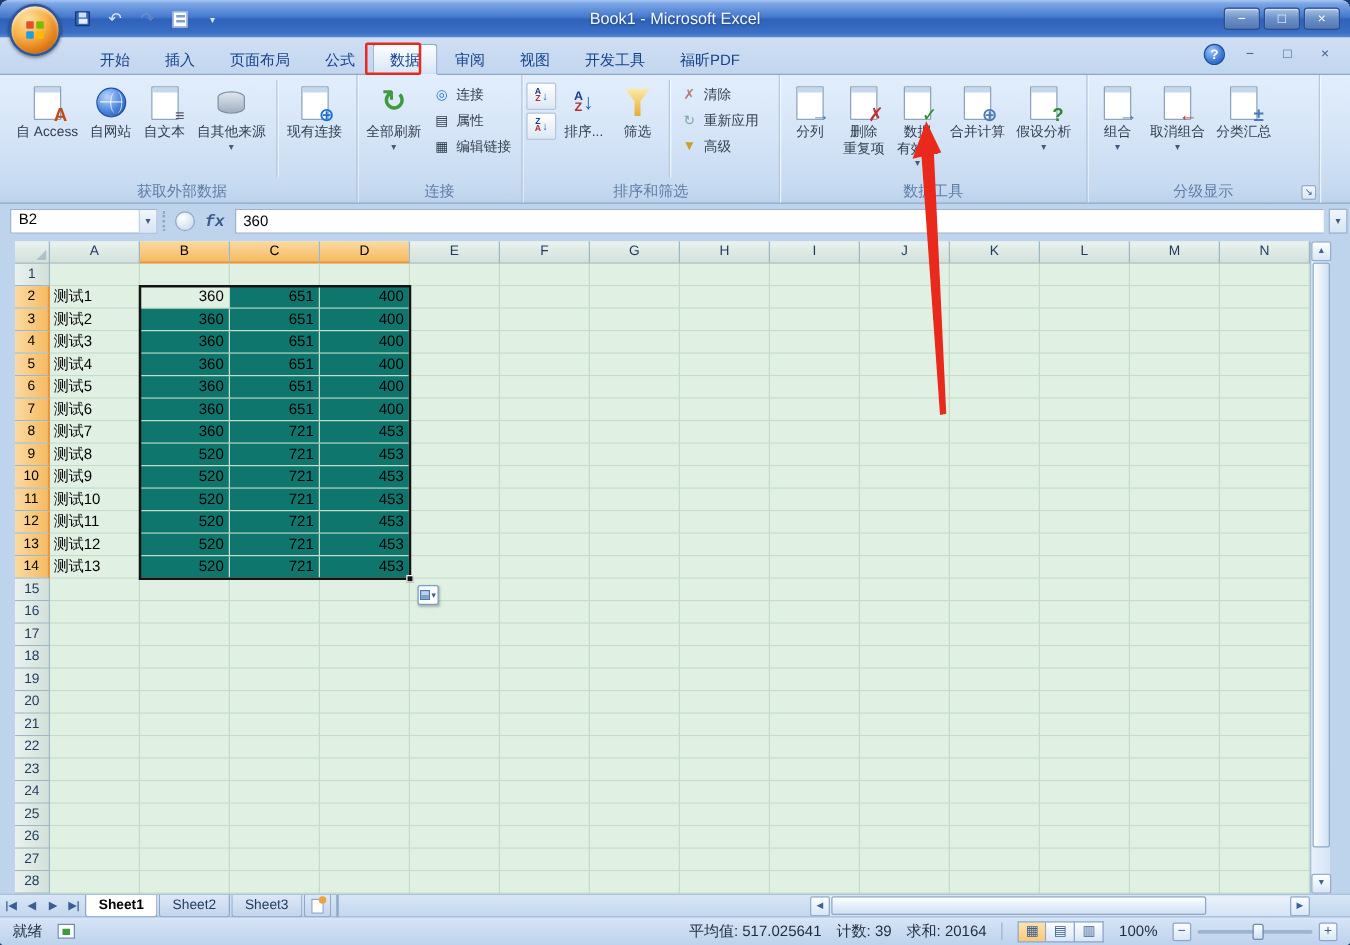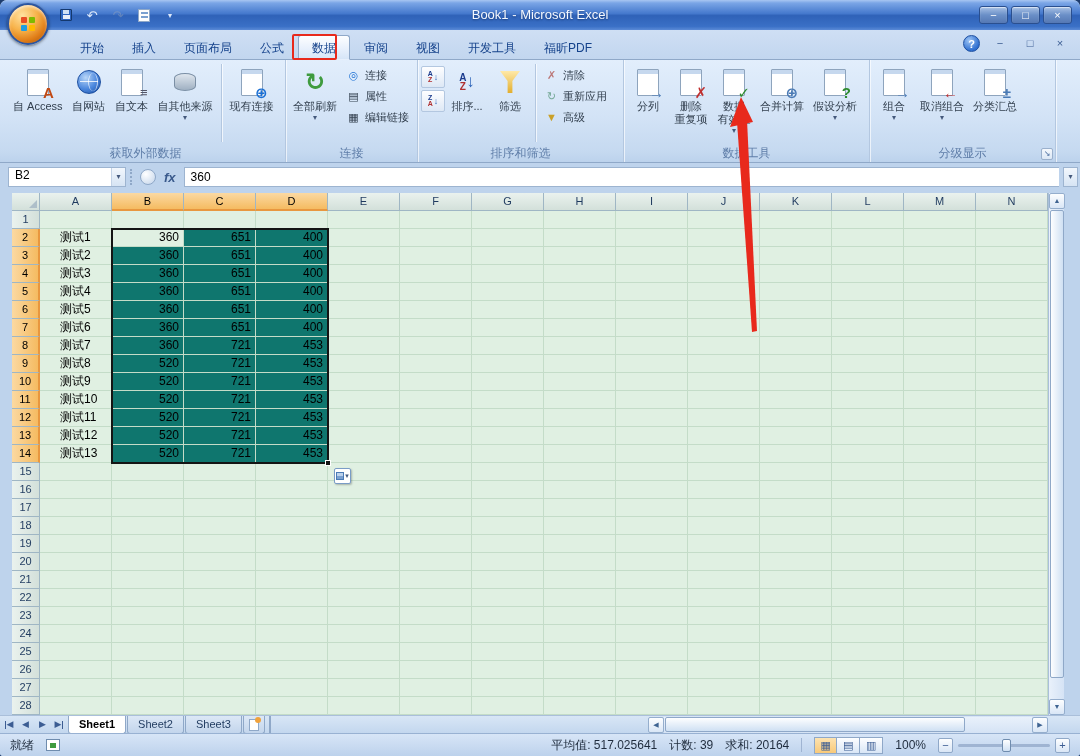--- a/index.html
+++ b/index.html
@@ -93,21 +93,21 @@
   
   #formulabar{position:absolute;left:0;top:164px;width:1080px;height:26px;display:flex;align-items:center;
     padding:3px 2px 3px 8px;gap:4px;background:#bed3ec}
   #namebox{width:118px;height:20px;background:#fff;border:1px solid #9db4d0;display:flex;align-items:flex-start}
   #namebox .nbtext{flex:1;padding-left:6px;font-size:12px;color:#000}
   #namebox .nbdd{width:14px;height:18px;text-align:center;font-size:8px;line-height:18px;color:#44597c;
     background:linear-gradient(#f2f7fd,#d6e4f4);border-left:1px solid #c2d2e6}
   .fgrip{width:6px;height:16px;border-left:2px dotted #8fa8c8}
   .fbcircle{width:16px;height:16px;border-radius:50%;border:1px solid #8fa8c8;
     background:radial-gradient(circle at 35% 30%,#ffffff,#c2d4ea)}
-  .fx{font-family:Liberation Sans, sans-serif;font-style:italic;font-weight:bold;font-size:13px;color:#3a5a8c;
+  .fx{font-family:Liberation Mono, monospace;font-style:italic;font-weight:bold;font-size:13px;color:#3a5a8c;
     padding:0 4px}
   #fvalue{flex:1;height:20px;background:#fff;border:1px solid #9db4d0;border-right:none;line-height:18px;
     padding-left:6px;font-size:12px;color:#000}
   .fb-expand{width:15px;height:20px;background:linear-gradient(#f2f7fd,#d6e4f4);border:1px solid #9db4d0;
     font-size:8px;text-align:center;line-height:18px;color:#44597c}
 
   
   #grid{position:absolute;left:12px;top:193px;width:1036px;height:522px;background:#e0f0e2;overflow:hidden}
   .grow{display:flex;height:18px}
   .corner{width:28px;height:18px;background:linear-gradient(#eaf2ee,#d3e0da);border-right:1px solid #9fb6c4;
@@ -115,21 +115,21 @@
   .corner:after{content:"";position:absolute;right:2px;bottom:2px;border-left:8px solid transparent;
     border-bottom:8px solid #aebfc9}
   .ch{width:72px;height:18px;text-align:center;font-size:11px;line-height:17px;color:#1f3a5f;
     background:linear-gradient(#eaf2ee,#d3e0da);border-right:1px solid #9fb6c4;border-bottom:1px solid #9fb6c4}
   .ch.chsel{background:linear-gradient(#fbd9a2,#f5bb61);border-bottom:2px solid #e8973f;color:#000;line-height:16px}
   .rh{width:28px;height:18px;text-align:center;font-size:11px;line-height:17px;color:#1f3a5f;
     background:linear-gradient(90deg,#eaf2ee,#d3e0da);border-right:1px solid #9fb6c4;border-bottom:1px solid #9fb6c4}
   .rh.rhsel{background:linear-gradient(90deg,#fbd9a2,#f5bb61);border-right:2px solid #e8973f;color:#000}
   .cell{width:72px;height:18px;border-right:1px solid #c4dcc8;border-bottom:1px solid #c4dcc8;background:#e0f0e2;
     font-size:12px;line-height:17px;color:#000;overflow:hidden;white-space:nowrap}
-  .cell.txt{padding-left:20px}
+  .cell.txt{padding-left:3px}
   .cell.num{text-align:right;padding-right:4px}
   .cell.selc{background:#0f766e}
   #selbox{position:absolute;left:99px;top:35px;width:218px;height:236px;border:2px solid #141414;z-index:5;
     pointer-events:none}
   #fillhandle{position:absolute;right:-4px;bottom:-4px;width:6px;height:6px;background:#141414;border:1px solid #fff}
   #smarttag{position:absolute;left:334px;top:468px;width:17px;height:16px;background:#fff;border:1px solid #7a9cc6;
     border-radius:2px;display:flex;align-items:center;justify-content:center;gap:1px;z-index:6;
     box-shadow:1px 1px 2px rgba(0,0,0,.25)}
   #smarttag .stg{width:8px;height:8px;border:1px solid #4a7ab5;
     background:linear-gradient(#bcd2ec 50%,#7aa0d0 50%)}

